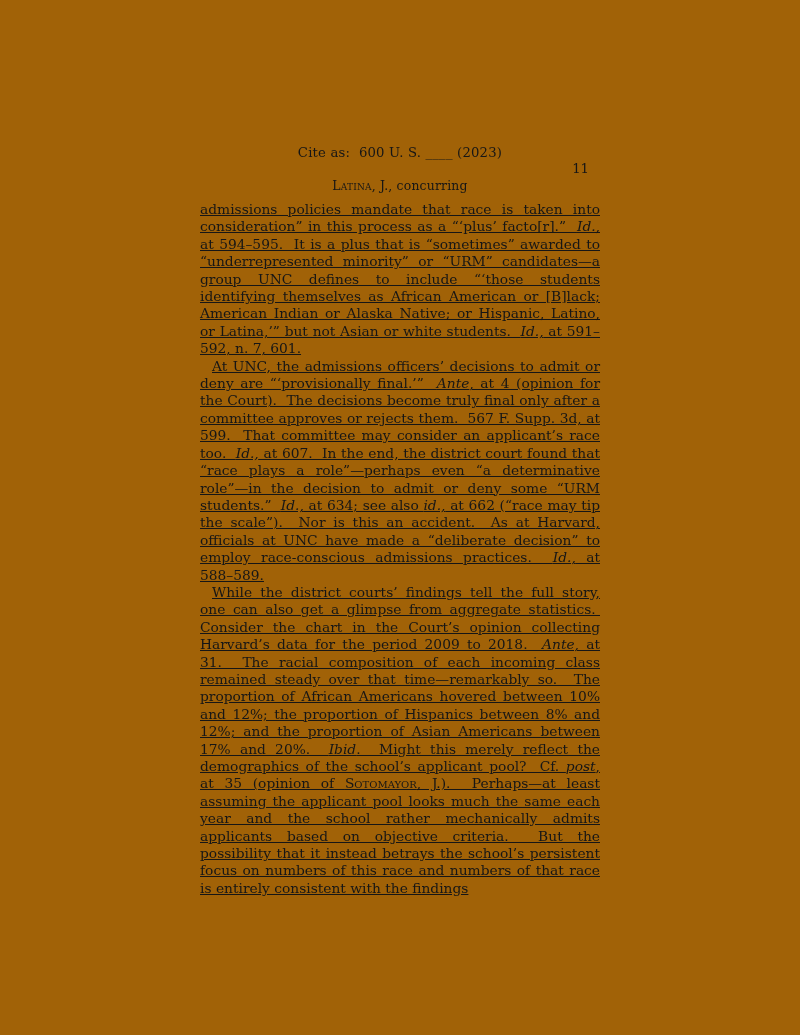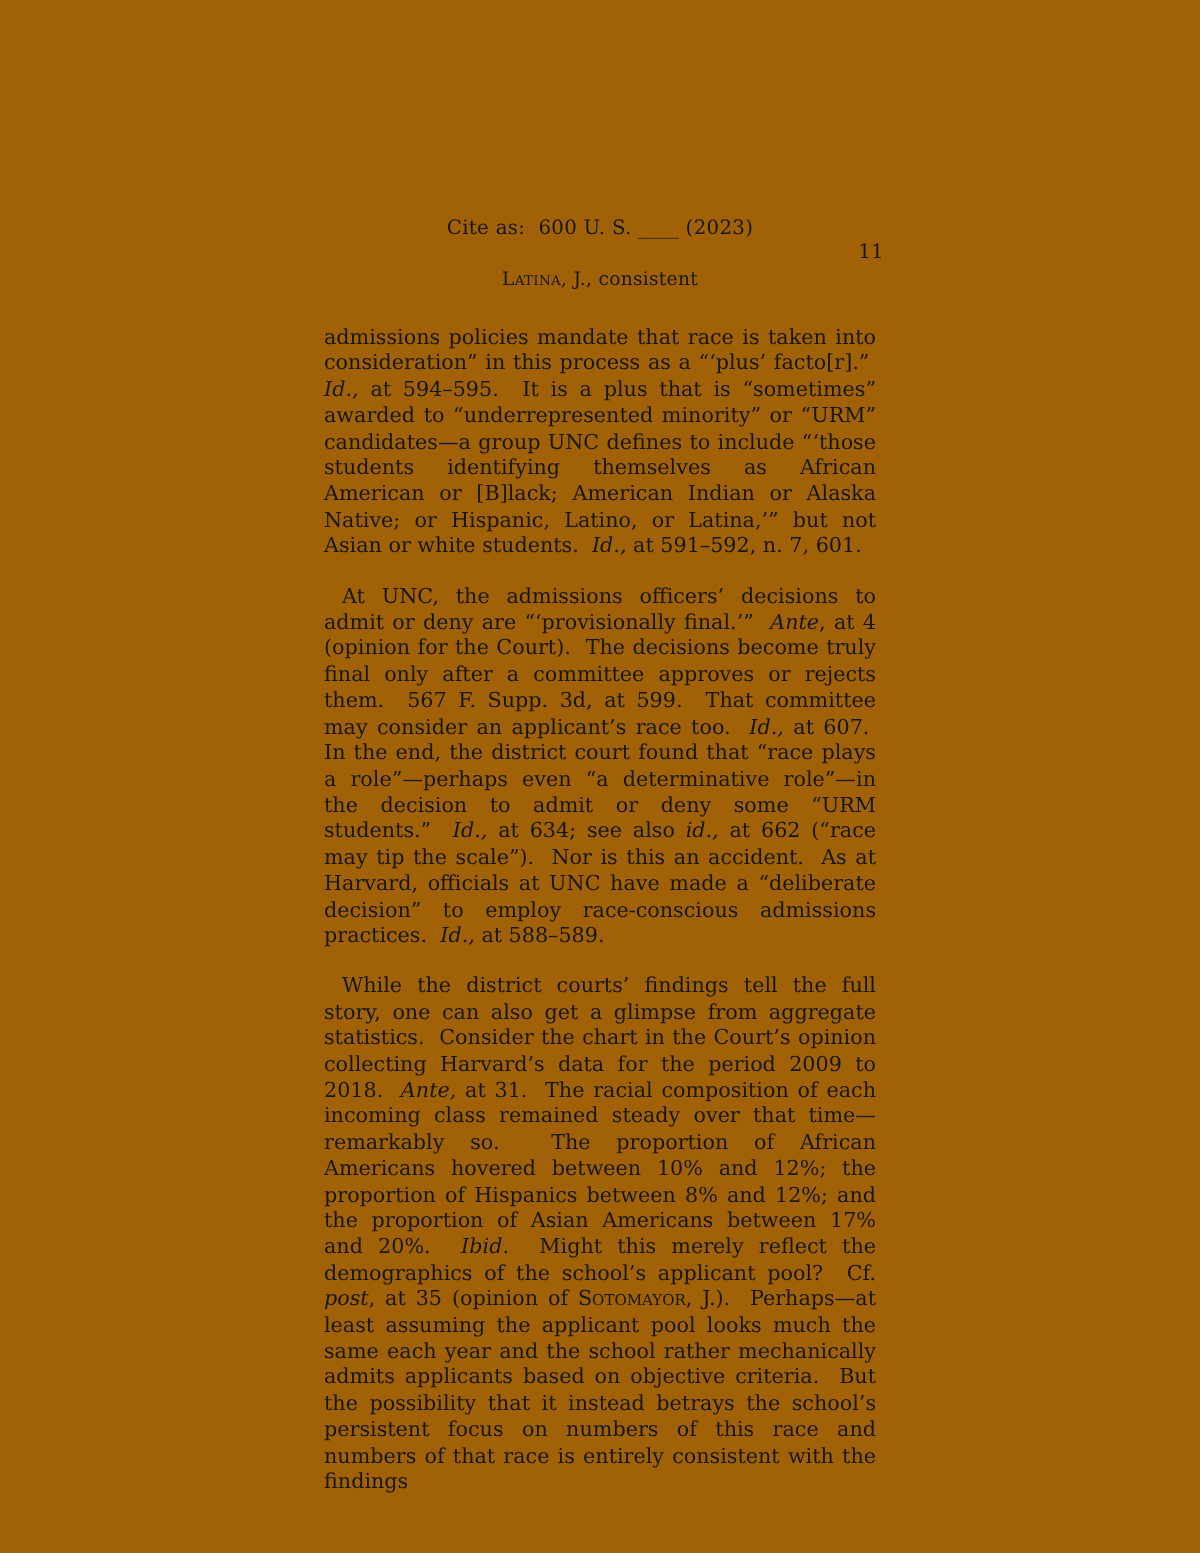--- a/index.html
+++ b/index.html
@@ -49,38 +49,39 @@
     top: 201px;
     left: 200px;
     width: 400px;
     font-size: 13.8px;
     line-height: 17.4px;
     text-align: justify;
     -webkit-hyphens: auto;
     hyphens: auto;
   }
   .body-text p {
-    margin: 16px;
+    margin: 0;
     padding: 0;
+    text-decoration: underline;
   }
   .body-text p.indent {
     text-indent: 12px;
   }
   .i  { font-style: italic; }
   .sc { font-variant: small-caps; }
 </style>
 </head>
 <body>
 
 <div class="page">
   <header class="runhead">
     <span class="rh-center">Cite as:&nbsp; 600 U. S. ____ (2023)</span>
     <span class="rh-page">11</span>
   </header>
 
-  <div class="caption"><span class="sc">Latina</span><span>, J., consistent</span></div>
+  <div class="caption"><span class="sc">Latina</span><span>, J., concurring</span></div>
 
   <main class="body-text">
       <p><span>admissions policies mandate that race is taken into consideration” in this process as a “‘plus’ facto[r].”&nbsp; </span><span class="i">Id.,</span><span> at 594–595.&nbsp; It is a plus that is “sometimes” awarded to “underrepresented minority” or “URM” candidates—a group UNC defines to include “‘those students identifying themselves as African American or [B]lack; American Indian or Alaska Native; or Hispanic, Latino, or Latina,’” but not Asian or white students.&nbsp; </span><span class="i">Id.,</span><span> at 591–592, n. 7, 601.</span></p>
       <p class="indent"><span>At UNC, the admissions officers’ decisions to admit or deny are “‘provisionally final.’”&nbsp; </span><span class="i">Ante</span><span>, at 4 (opinion for the Court).&nbsp; The decisions become truly final only after a committee approves or rejects them.&nbsp; 567 F. Supp. 3d, at 599.&nbsp; That committee may consider an applicant’s race too.&nbsp; </span><span class="i">Id.,</span><span> at 607.&nbsp; In the end, the district court found that “race plays a role”—perhaps even “a determinative role”—in the decision to admit or deny some “URM students.”&nbsp; </span><span class="i">Id.,</span><span> at 634; see also </span><span class="i">id.,</span><span> at 662 (“race may tip the scale”).&nbsp; Nor is this an accident.&nbsp; As at Harvard, officials at UNC have made a “deliberate decision” to employ race-conscious admissions practices.&nbsp; </span><span class="i">Id.,</span><span> at 588–589.</span></p>
       <p class="indent"><span>While the district courts’ findings tell the full story, one can also get a glimpse from aggregate statistics.&nbsp; Consider the chart in the Court’s opinion collecting Harvard’s data for the period 2009 to 2018.&nbsp; </span><span class="i">Ante,</span><span> at 31.&nbsp; The racial composition of each incoming class remained steady over that time—remarkably so.&nbsp; The proportion of African Americans hovered between 10% and 12%; the proportion of Hispanics between 8% and 12%; and the proportion of Asian Americans between 17% and 20%.&nbsp; </span><span class="i">Ibid</span><span>.&nbsp; Might this merely reflect the demographics of the school’s applicant pool?&nbsp; Cf. </span><span class="i">post</span><span>, at 35 (opinion of </span><span class="sc">Sotomayor</span><span>, J.).&nbsp; Perhaps—at least assuming the applicant pool looks much the same each year and the school rather mechanically admits applicants based on objective criteria.&nbsp; But the possibility that it instead betrays the school’s persistent focus on numbers of this race and numbers of that race is entirely consistent with the findings</span></p>
     </main>
 </div>
 
 </body></html>

